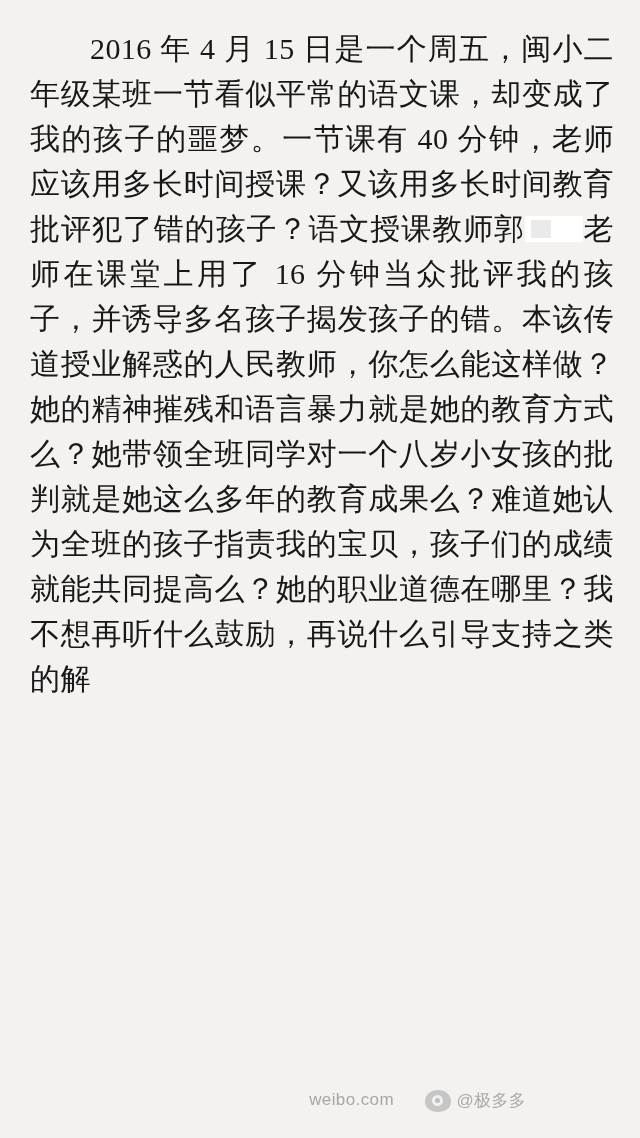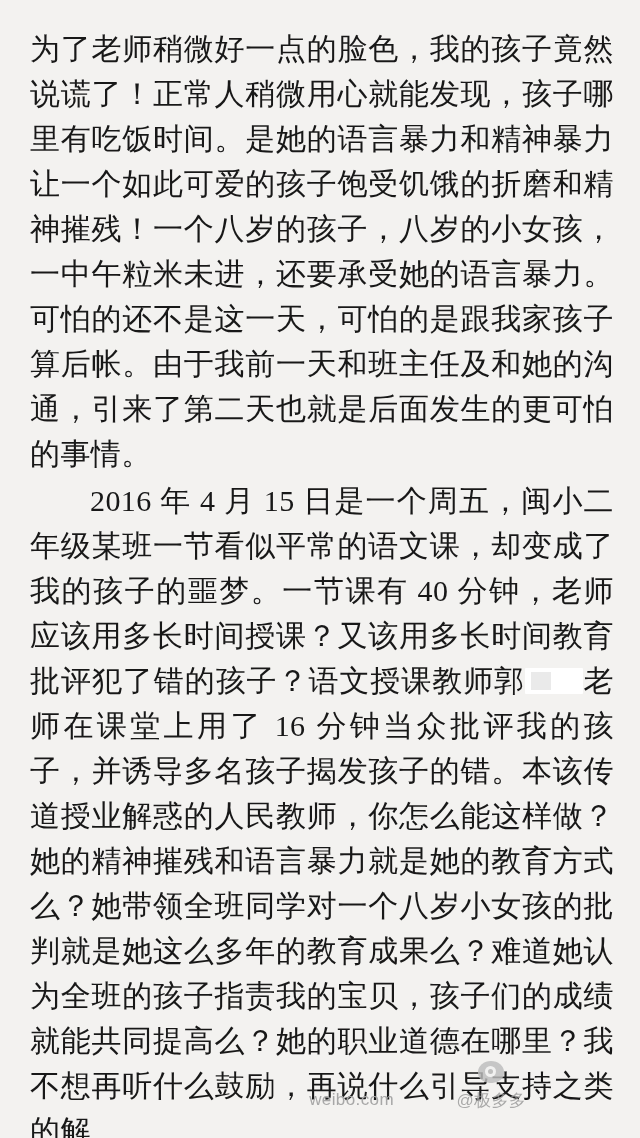--- a/index.html
+++ b/index.html
@@ -73,21 +73,20 @@
     height: 62px;
   }
   .weibo-mark {
     position: absolute;
     right: 18px;
     bottom: 26px;
     display: flex;
     align-items: center;
     gap: 6px;
     opacity: 0.82;
-    flex-direction: column;
   }
   .weibo-eye {
     width: 26px;
     height: 22px;
     border-radius: 50% 50% 45% 45%;
     background: #bdbdbd;
     position: relative;
     display: inline-block;
   }
   .weibo-eye::before {
@@ -126,21 +125,20 @@
     letter-spacing: 0.4px;
   }
 </style>
 </head>
 <body>
 
 <div class="page">
 
   <div class="article">
 
-    <p class="para">为了老师稍微好一点的脸色，我的孩子竟然说谎了！正常人稍微用心就能发现，孩子哪里有吃饭时间。是她的语言暴力和精神暴力让一个如此可爱的孩子饱受饥饿的折磨和精神摧残！一个八岁的孩子，八岁的小女孩，一中午粒米未进，还要承受她的语言暴力。可怕的还不是这一天，可怕的是跟我家孩子算后帐。由于我前一天和班主任及和她的沟通，引来了第二天也就是后面发生的更可怕的事情。</p>
 
     <p class="para indent"><span>2016 年 4 月 15 日是一个周五，闽小二年级某班一节看似平常的语文课，却变成了我的孩子的噩梦。一节课有 40 分钟，老师应该用多长时间授课？又该用多长时间教育批评犯了错的孩子？语文授课教师郭</span><span class="redacted"></span><span>老师在课堂上用了 16 分钟当众批评我的孩子，并诱导多名孩子揭发孩子的错。本该传道授业解惑的人民教师，你怎么能这样做？她的精神摧残和语言暴力就是她的教育方式么？她带领全班同学对一个八岁小女孩的批判就是她这么多年的教育成果么？难道她认为全班的孩子指责我的宝贝，孩子们的成绩就能共同提高么？她的职业道德在哪里？我不想再听什么鼓励，再说什么引导支持之类的解</span></p>
 
   </div>
 
   <div class="footer">
     <div class="weibo-domain">weibo.com</div>
     <div class="weibo-mark">
       <span class="weibo-eye"></span>
       <span class="weibo-user">@极多多</span>

